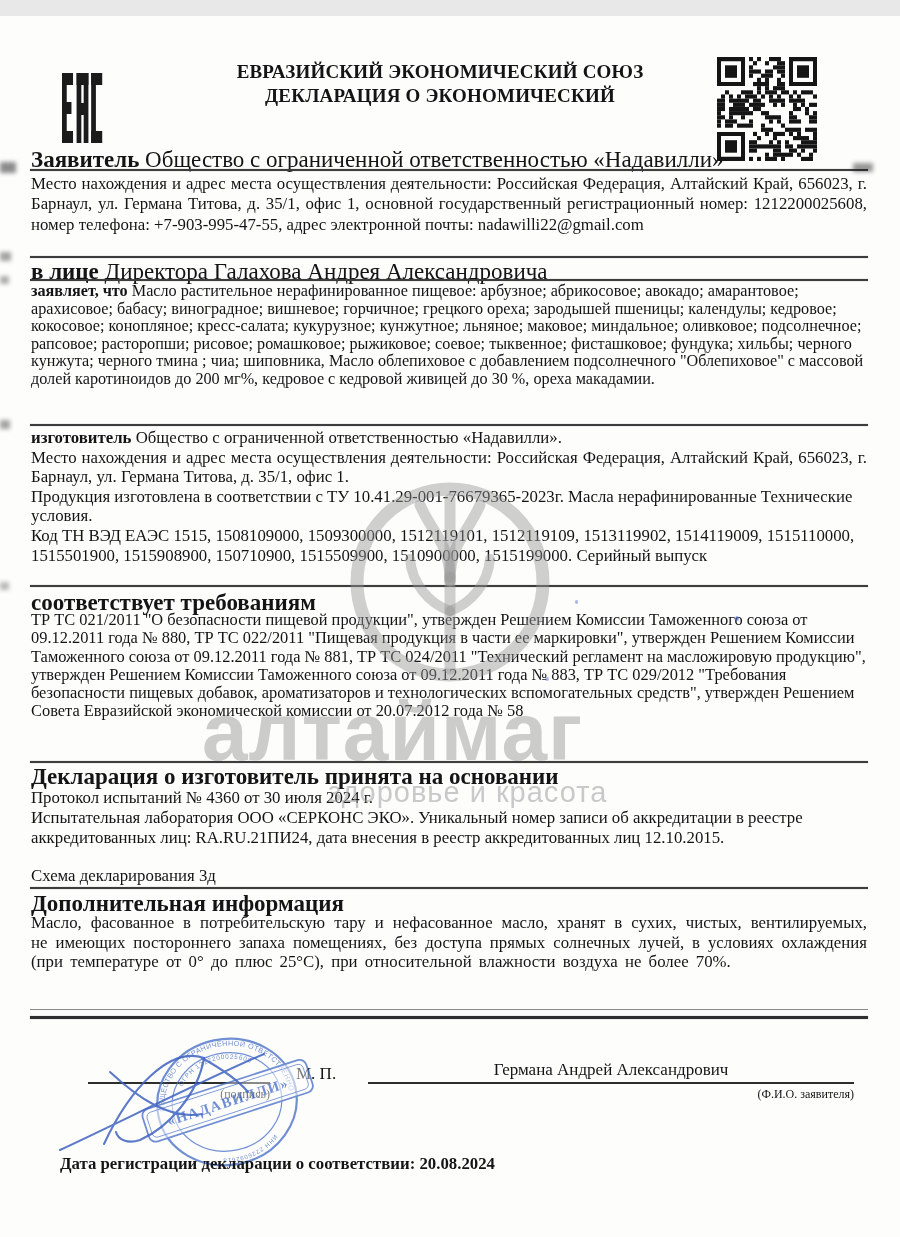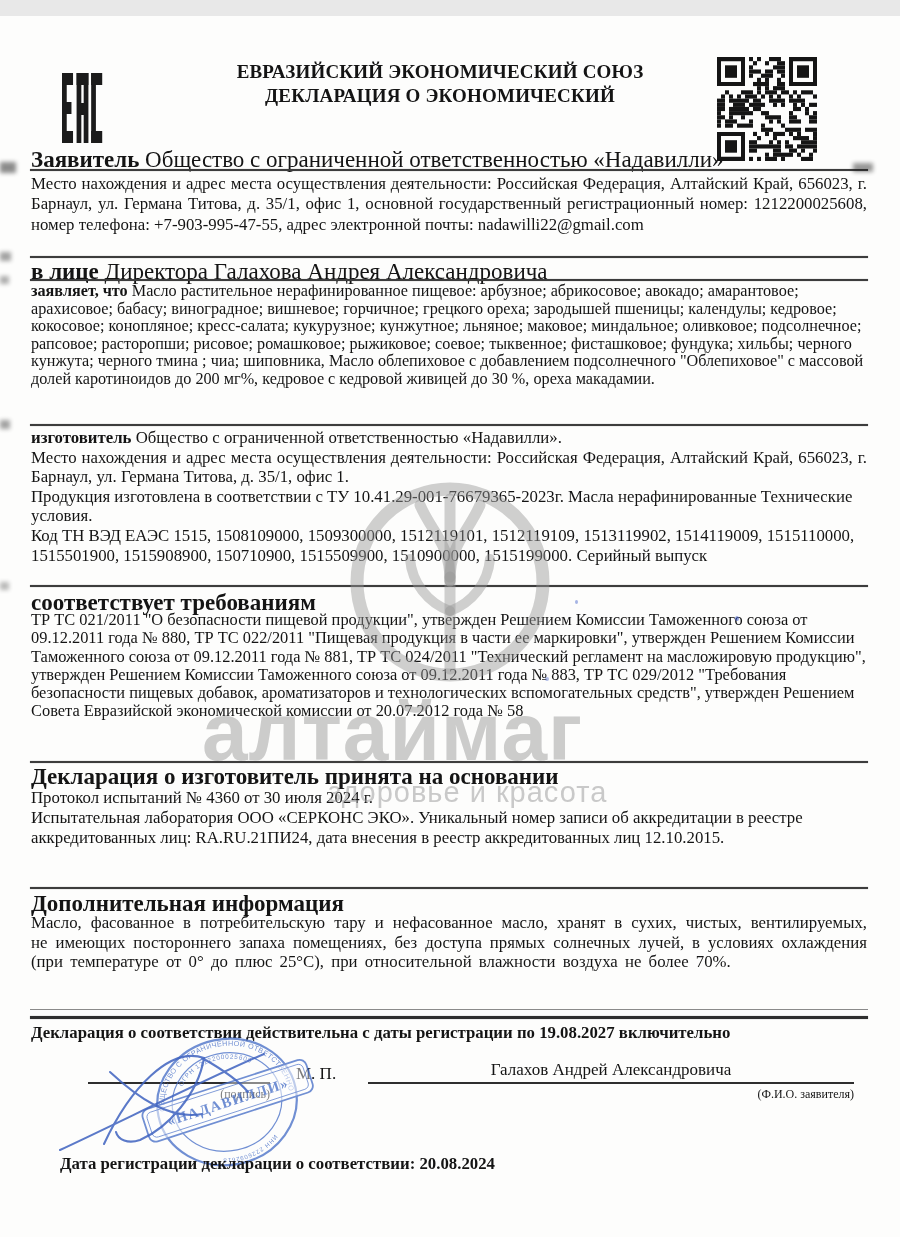--- a/index.html
+++ b/index.html
@@ -325,34 +325,34 @@
   </div>
   <div class="rule" style="top:569px;"></div>
 
   <div class="abs b head-line" style="top:574px;">соответствует требованиям</div>
   <div class="abs" style="top:595px;font-size:16.4px;line-height:18.3px;">ТР ТС 021/2011 "О безопасности пищевой продукции", утвержден Решением Комиссии Таможенного союза от 09.12.2011 года № 880, ТР ТС 022/2011 "Пищевая продукция в части ее маркировки", утвержден Решением Комиссии Таможенного союза от 09.12.2011 года № 881, ТР ТС 024/2011 "Технический регламент на масложировую продукцию", утвержден Решением Комиссии Таможенного союза от 09.12.2011 года № 883, ТР ТС 029/2012 "Требования безопасности пищевых добавок,  ароматизаторов и технологических вспомогательных средств", утвержден Решением Совета Евразийской экономической комиссии от 20.07.2012 года № 58</div>
   <div class="rule" style="top:745px;"></div>
 
   <div class="abs b head-line" style="top:748px;">Декларация о изготовитель принята на основании</div>
   <div class="abs body-t" style="top:772px;">Протокол испытаний № 4360 от 30 июля 2024 г.</div>
   <div class="abs body-t" style="top:792px;">Испытательная лаборатория ООО «СЕРКОНС ЭКО». Уникальный номер записи об аккредитации в реестре аккредитованных лиц: RA.RU.21ПИ24, дата внесения в реестр аккредитованных лиц 12.10.2015.</div>
+  <div class="abs body-t" style="top:850px;">Схема декларирования 3д</div>
   <div class="rule" style="top:871px;"></div>
 
   <div class="abs b head-line" style="top:875px;">Дополнительная информация</div>
   <div class="abs just" style="top:897px;font-size:16.8px;line-height:19.6px;word-spacing:3px;">Масло, фасованное в потребительскую тару и нефасованное масло, хранят в сухих, чистых, вентилируемых, не имеющих постороннего запаха помещениях, без доступа прямых солнечных лучей, в условиях охлаждения (при температуре от 0° до плюс 25°С), при относительной влажности воздуха не более 70%.</div>
 
   <div class="rule thin" style="top:993px;"></div>
   <div class="rule thick" style="top:1000px;"></div>
 
-  <div class="abs b" style="top:1007px;font-size:16.8px;">Декларация о соответствии действительна с даты регистрации по 19.08.2027 включительно</div>
 
   <div style="position:absolute;left:296px;top:1048px;font-size:17px;">М. П.</div>
   <div class="sigline" style="left:88px;top:1066px;width:182px;"></div>
   <div class="sig-caption" style="position:absolute;left:88px;top:1071px;width:182px;">(подпись)</div>
-  <div style="position:absolute;left:368px;top:1044px;width:486px;text-align:center;font-size:17px;">Галахов Андрей Александровича</div>
+  <div style="position:absolute;left:368px;top:1044px;width:486px;text-align:center;font-size:17px;">Германа Андрей Александрович</div>
   <div class="sigline" style="left:368px;top:1066px;width:486px;"></div>
   <div class="sig-caption" style="position:absolute;left:368px;top:1071px;width:486px;">(Ф.И.О. заявителя)</div>
 
   <svg style="position:absolute;left:139px;top:1010px;opacity:.8;" width="176" height="152" viewBox="0 0 176 152">
     <g stroke="#4e74c9" fill="none" transform="rotate(-12 88 76)">
       <ellipse cx="88" cy="76" rx="70" ry="63" stroke-width="2.2"></ellipse>
       <ellipse cx="88" cy="76" rx="55" ry="49" stroke-width="1.2"></ellipse>
       <path id="arcTop" d="M 25,76 A 63,56 0 1 1 151,76" stroke="none"></path>
       <path id="arcMid" d="M 39,76 A 49,43 0 1 1 137,76" stroke="none"></path>
       <path id="arcBot" d="M 146,80 A 58,52 0 0 1 30,80" stroke="none"></path>

